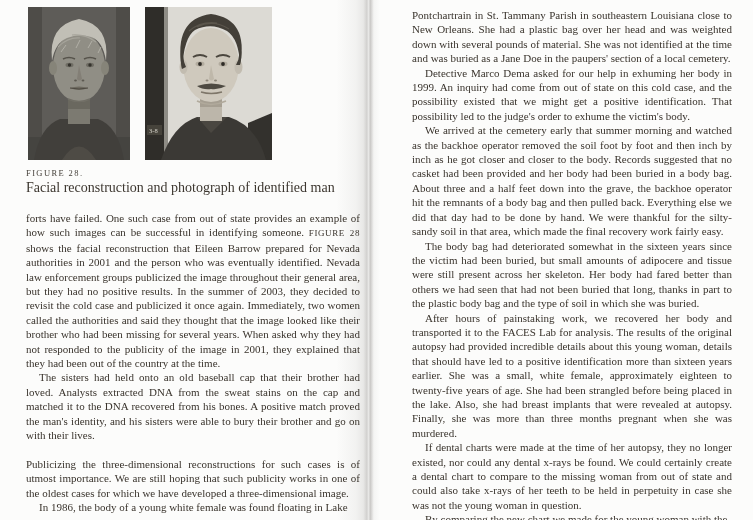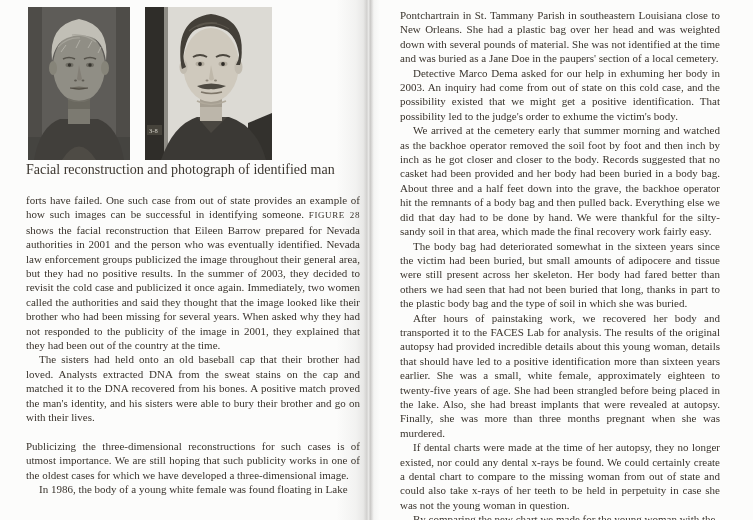--- a/index.html
+++ b/index.html
@@ -27,21 +27,21 @@
       rgba(60,55,50,0.04) 86%,
       rgba(60,55,50,0) 100%);
     pointer-events: none;
   }
 
   .page-left {
     position: absolute; left: 26px; top: 0;
     width: 334px; height: 520px;
   }
   .page-right {
-    position: absolute; left: 400px; top: 8px;
+    position: absolute; left: 412px; top: 8px;
     width: 320px; height: 512px;
   }
 
   figure { margin: 0; padding: 0; }
   .photos { display: flex; gap: 15px; margin: 7px 0 0 2px; }
   .photos svg { display: block; }
 
   .fig-label {
     margin-top: 8px;
     font-size: 8.5px;
@@ -157,37 +157,38 @@
 
           <path d="M52 79 Q66 74 81 79 Q74 83 66 82 Q58 83 52 79 Z" fill="#4e4a42"></path>
 
           <path d="M56 85 Q66 88 77 85" stroke="#7e7669" stroke-width="1.4" fill="none"></path>
 
           <path d="M52 94 Q66 101 81 94" stroke="#b1aa9c" stroke-width="1.6" fill="none"></path>
         </svg>
       </div>
 
       <figcaption>
+        <div class="fig-label">FIGURE 28.</div>
         <div class="fig-caption">Facial reconstruction and photograph of identified man</div>
       </figcaption>
     </figure>
 
     <div class="body-text">
       <p><span>forts have failed. One such case from out of state provides an example of how such images can be successful in identifying someone. </span><span class="sc">FIGURE 28</span><span> shows the facial reconstruction that Eileen Barrow prepared for Nevada authorities in 2001 and the person who was eventually identified. Nevada law enforcement groups publicized the image throughout their general area, but they had no positive results. In the summer of 2003, they decided to revisit the cold case and publicized it once again. Immediately, two women called the authorities and said they thought that the image looked like their brother who had been missing for several years. When asked why they had not responded to the publicity of the image in 2001, they explained that they had been out of the country at the time.</span></p>
       <p class="indent">The sisters had held onto an old baseball cap that their brother had loved. Analysts extracted DNA from the sweat stains on the cap and matched it to the DNA recovered from his bones. A positive match proved the man's identity, and his sisters were able to bury their brother and go on with their lives.</p>
       <p class="section-gap">Publicizing the three-dimensional reconstructions for such cases is of utmost importance. We are still hoping that such publicity works in one of the oldest cases for which we have developed a three-dimensional image.</p>
       <p class="indent">In 1986, the body of a young white female was found floating in Lake</p>
     </div>
   </div>
 
   <div class="gutter"></div>
 
   <div class="page-right">
     <p>Pontchartrain in St. Tammany Parish in southeastern Louisiana close to New Orleans. She had a plastic bag over her head and was weighted down with several pounds of material. She was not identified at the time and was buried as a Jane Doe in the paupers' section of a local cemetery.</p>
-    <p class="indent">Detective Marco Dema asked for our help in exhuming her body in 2003. An inquiry had come from out of state on this cold case, and the possibility existed that we might get a positive identification. That possibility led to the judge's order to exhume the victim's body.</p>
+    <p class="indent">Detective Marco Dema asked for our help in exhuming her body in 1999. An inquiry had come from out of state on this cold case, and the possibility existed that we might get a positive identification. That possibility led to the judge's order to exhume the victim's body.</p>
     <p class="indent">We arrived at the cemetery early that summer morning and watched as the backhoe operator removed the soil foot by foot and then inch by inch as he got closer and closer to the body. Records suggested that no casket had been provided and her body had been buried in a body bag. About three and a half feet down into the grave, the backhoe operator hit the remnants of a body bag and then pulled back. Everything else we did that day had to be done by hand. We were thankful for the silty-sandy soil in that area, which made the final recovery work fairly easy.</p>
     <p class="indent">The body bag had deteriorated somewhat in the sixteen years since the victim had been buried, but small amounts of adipocere and tissue were still present across her skeleton. Her body had fared better than others we had seen that had not been buried that long, thanks in part to the plastic body bag and the type of soil in which she was buried.</p>
     <p class="indent">After hours of painstaking work, we recovered her body and transported it to the FACES Lab for analysis. The results of the original autopsy had provided incredible details about this young woman, details that should have led to a positive identification more than sixteen years earlier. She was a small, white female, approximately eighteen to twenty-five years of age. She had been strangled before being placed in the lake. Also, she had breast implants that were revealed at autopsy. Finally, she was more than three months pregnant when she was murdered.</p>
     <p class="indent">If dental charts were made at the time of her autopsy, they no longer existed, nor could any dental x-rays be found. We could certainly create a dental chart to compare to the missing woman from out of state and could also take x-rays of her teeth to be held in perpetuity in case she was not the young woman in question.</p>
     <p class="indent">By comparing the new chart we made for the young woman with the</p>
   </div>
 
 </div>
 
 </body></html>

